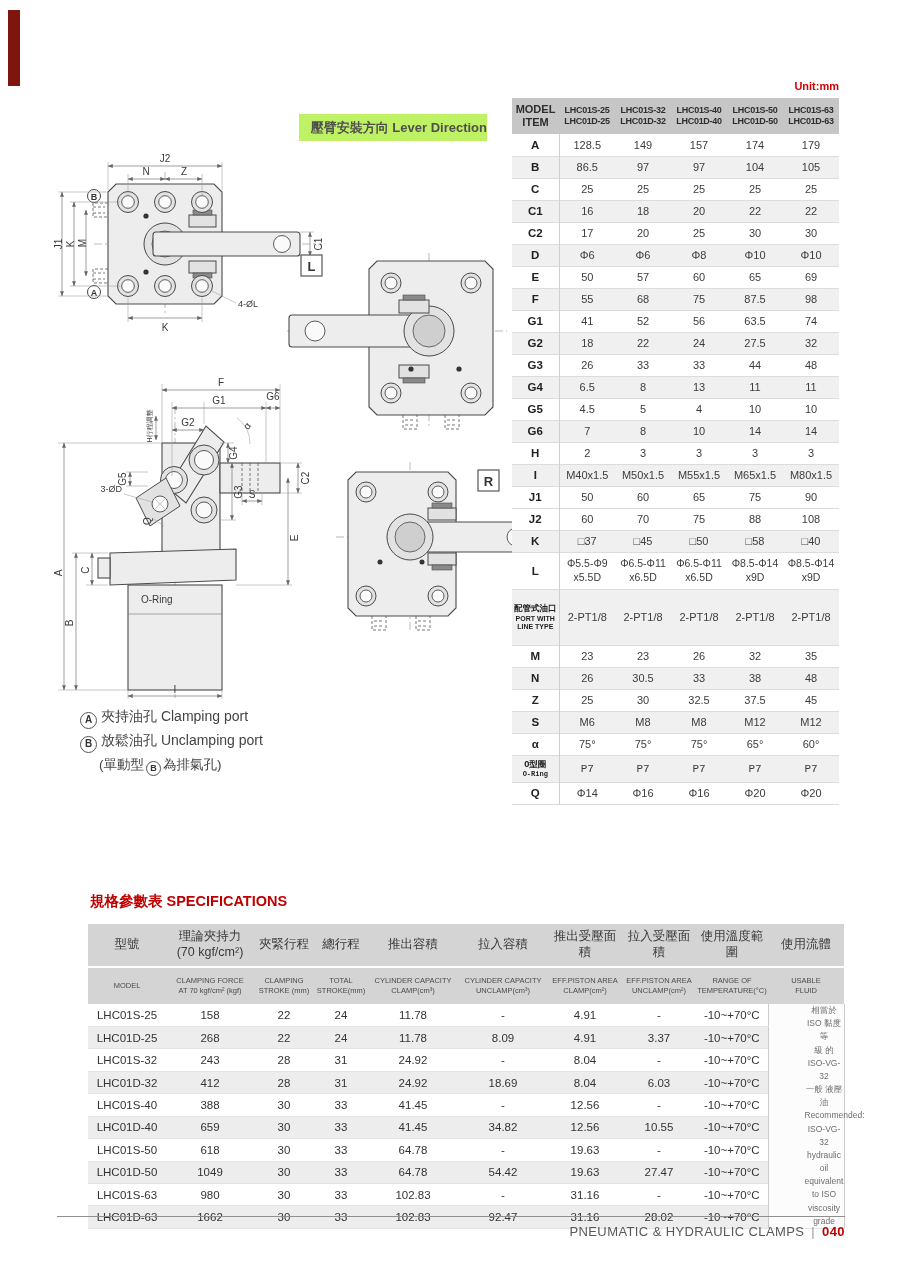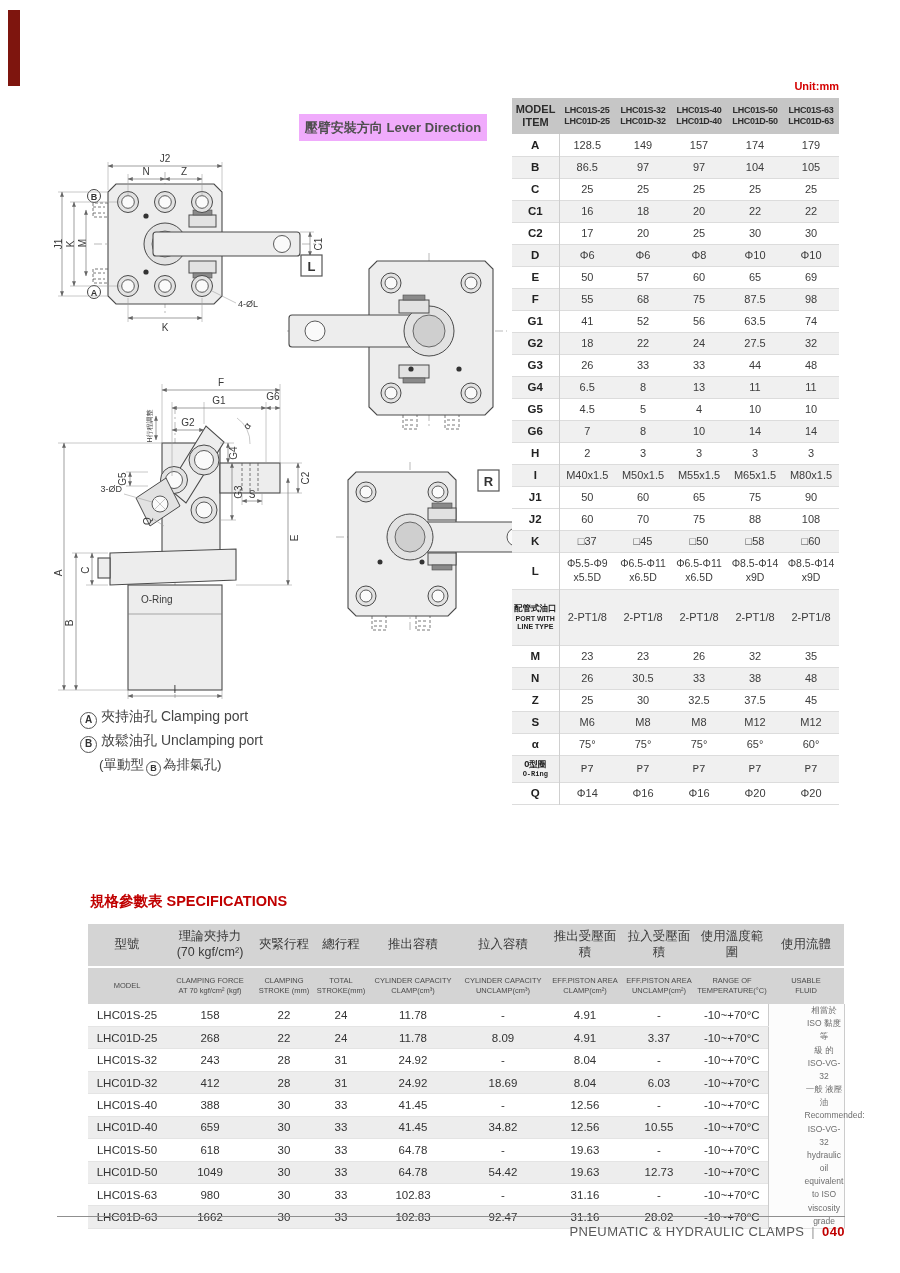--- a/index.html
+++ b/index.html
@@ -2,22 +2,22 @@
 <html><head>
 <meta charset="utf-8">
 <style>
   html,body{margin:0;padding:0;}
   body{width:900px;height:1273px;position:relative;background:#ffffff;
        font-family:"Liberation Sans","DejaVu Sans",sans-serif;color:#333;overflow:hidden;}
   .abs{position:absolute;}
 
   #red-strip{left:8px;top:10px;width:12px;height:76px;background:#7E150E;}
   #unit{left:638px;top:80px;width:201px;text-align:right;color:#D40000;font-size:11px;font-weight:bold;}
-  #lever-hdr{left:299px;top:114px;width:188px;height:27px;background:#f0abfc;color:#4f4f4f;
-             font-weight:bold;font-size:13px;line-height:27px;text-align:center;}
+  #lever-hdr{left:299px;top:114px;width:188px;height:27px;background:#bef264;color:#4f4f4f;
+             font-weight:bold;font-size:13px;line-height:27px;text-align:right;}
 
   
   #dim-table{left:512px;top:98px;width:327px;border-collapse:collapse;table-layout:fixed;}
   #dim-table th,#dim-table td{padding:0;text-align:center;vertical-align:middle;}
   #dim-table thead th{background:#C6C6C6;height:36px;color:#2d2d2d;line-height:1.2;}
   #dim-table .corner div{font-size:11px;font-weight:bold;}
   #dim-table .mdl div{font-size:9px;font-weight:bold;letter-spacing:-0.3px;}
   #dim-table tbody tr{height:22px;border-bottom:1px solid #DCDCDC;background:#fff;}
   #dim-table tbody tr.alt{background:#F0F0F0;}
   #dim-table tbody tr.tall{height:37px;}
@@ -491,21 +491,21 @@
         <td>75</td>
         <td>88</td>
         <td>108</td>
       </tr>
       <tr class="alt">
         <th>K</th>
         <td>□37</td>
         <td>□45</td>
         <td>□50</td>
         <td>□58</td>
-        <td>□60</td>
+        <td>□40</td>
       </tr>
       <tr class="tall">
         <th>L</th>
         <td>Φ5.5-Φ9 x5.5D</td>
         <td>Φ6.5-Φ11 x6.5D</td>
         <td>Φ6.5-Φ11 x6.5D</td>
         <td>Φ8.5-Φ14 x9D</td>
         <td>Φ8.5-Φ14 x9D</td>
       </tr>
       <tr class="alt tall2">
@@ -730,21 +730,21 @@
         <td>-10~+70°C</td>
       </tr>
       <tr class="alt">
         <td class="model">LHC01D-50</td>
         <td>1049</td>
         <td>30</td>
         <td>33</td>
         <td>64.78</td>
         <td>54.42</td>
         <td>19.63</td>
-        <td>12.73</td>
+        <td>27.47</td>
         <td>-10~+70°C</td>
       </tr>
       <tr>
         <td class="model">LHC01S-63</td>
         <td>980</td>
         <td>30</td>
         <td>33</td>
         <td>102.83</td>
         <td>-</td>
         <td>31.16</td>

